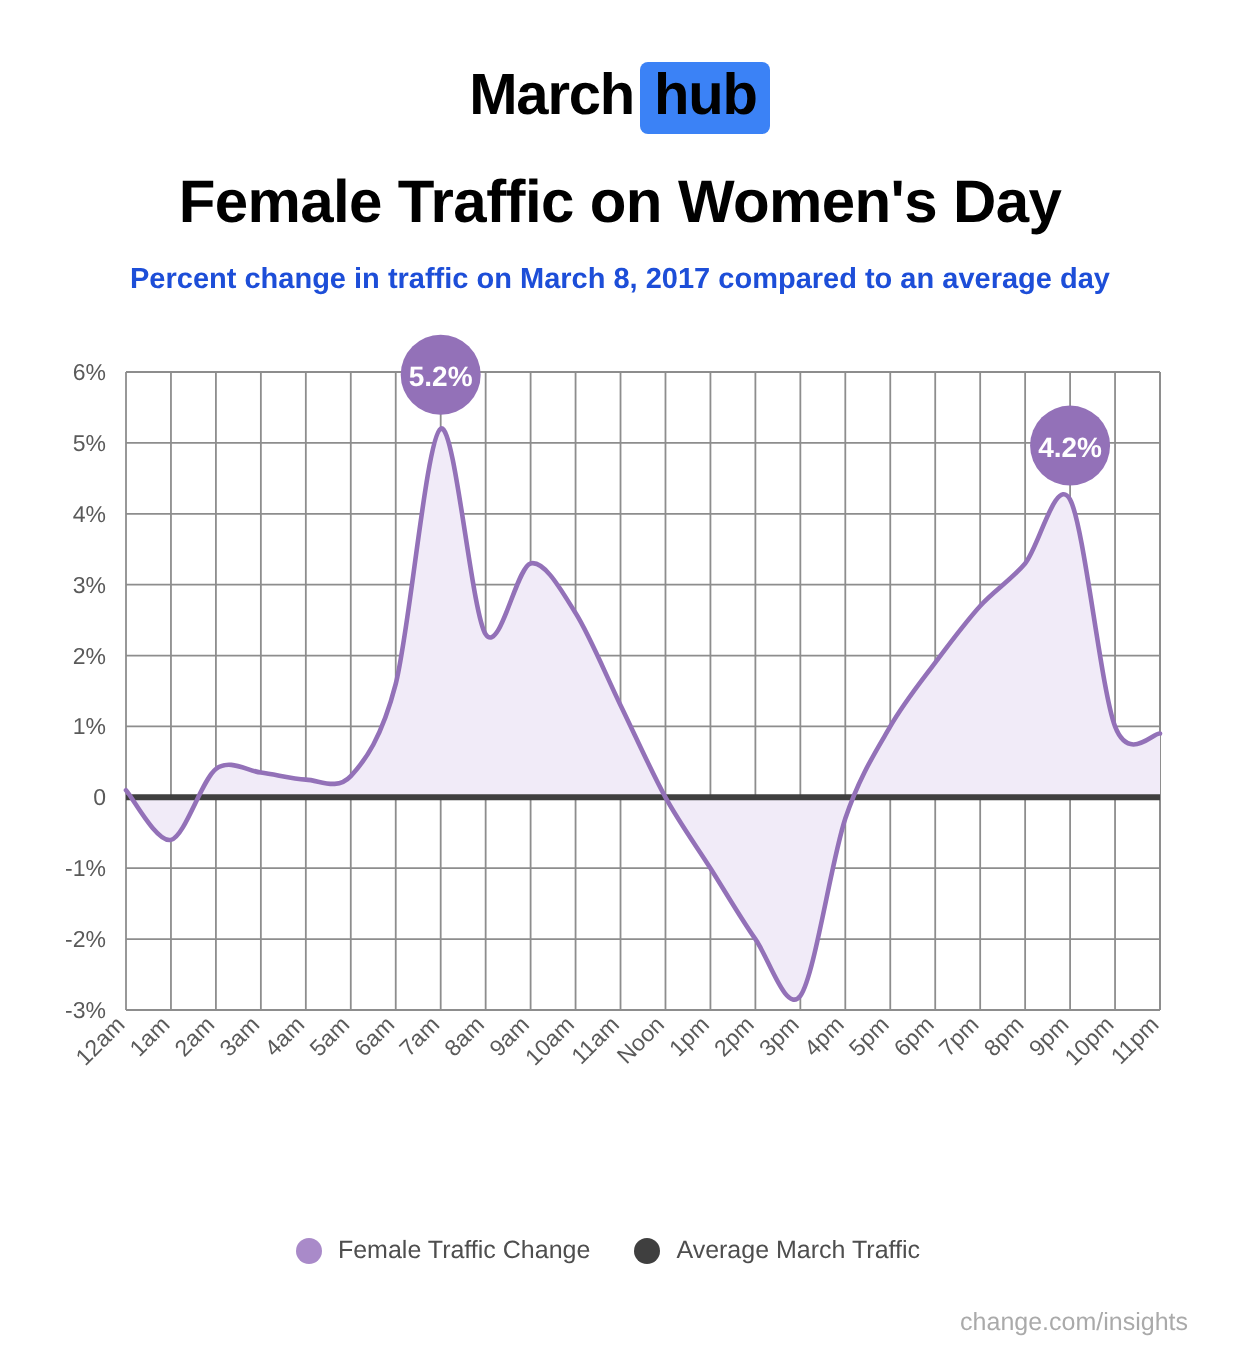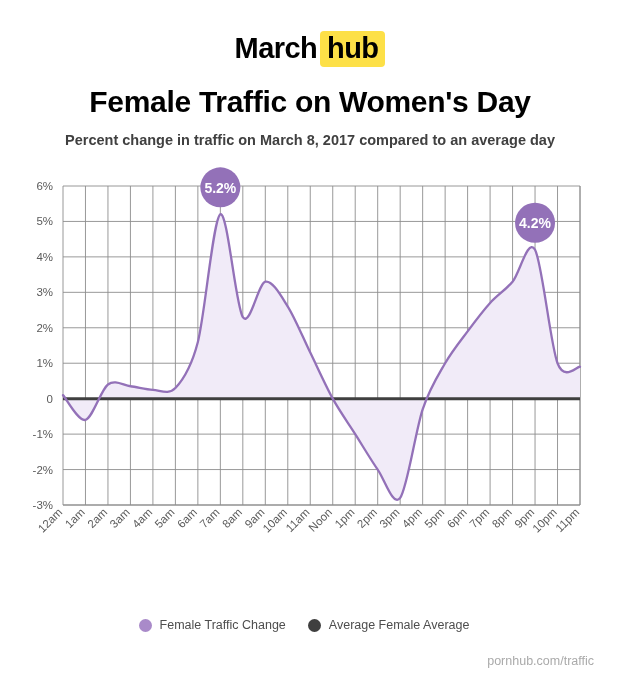--- a/index.html
+++ b/index.html
@@ -21,40 +21,40 @@
     line-height: 1;
   }
   .logo {
     display: inline-block;
     font-size: 29px;
     font-weight: bold;
     letter-spacing: -0.6px;
     color: #000000;
   }
   .logo .hub {
-    background: #fde047;
+    background: #3b82f6;
     color: #000000;
     padding: 1px 7px 3px 7px;
     border-radius: 4px;
     margin-left: 3px;
   }
   h1.title {
     margin: 22px 0 0 0;
     text-align: center;
     font-size: 30px;
     font-weight: bold;
     color: #000000;
     letter-spacing: -0.3px;
   }
   .subtitle {
     margin: 13px 0 0 0;
     text-align: center;
     font-size: 14.5px;
     font-weight: bold;
-    color: #404040;
+    color: #1d4ed8;
   }
   .chart-wrap {
     position: relative;
     width: 620px;
     height: 420px;
     margin-top: 14px;
   }
   svg.chart { display: block; }
   .footer {
     position: absolute;
@@ -237,17 +237,17 @@
     </svg>
 </div>
 
 <div class="legend">
   <div class="legend-item">
     <span class="legend-dot" style="background:#a98ac9"></span>
     <span>Female Traffic Change</span>
   </div>
   <div class="legend-item">
     <span class="legend-dot" style="background:#3f3f3f"></span>
-    <span>Average Female Average</span>
+    <span>Average March Traffic</span>
   </div>
 </div>
 
-<div class="footer">pornhub.com/traffic</div>
+<div class="footer">change.com/insights</div>
 
 </body></html>

